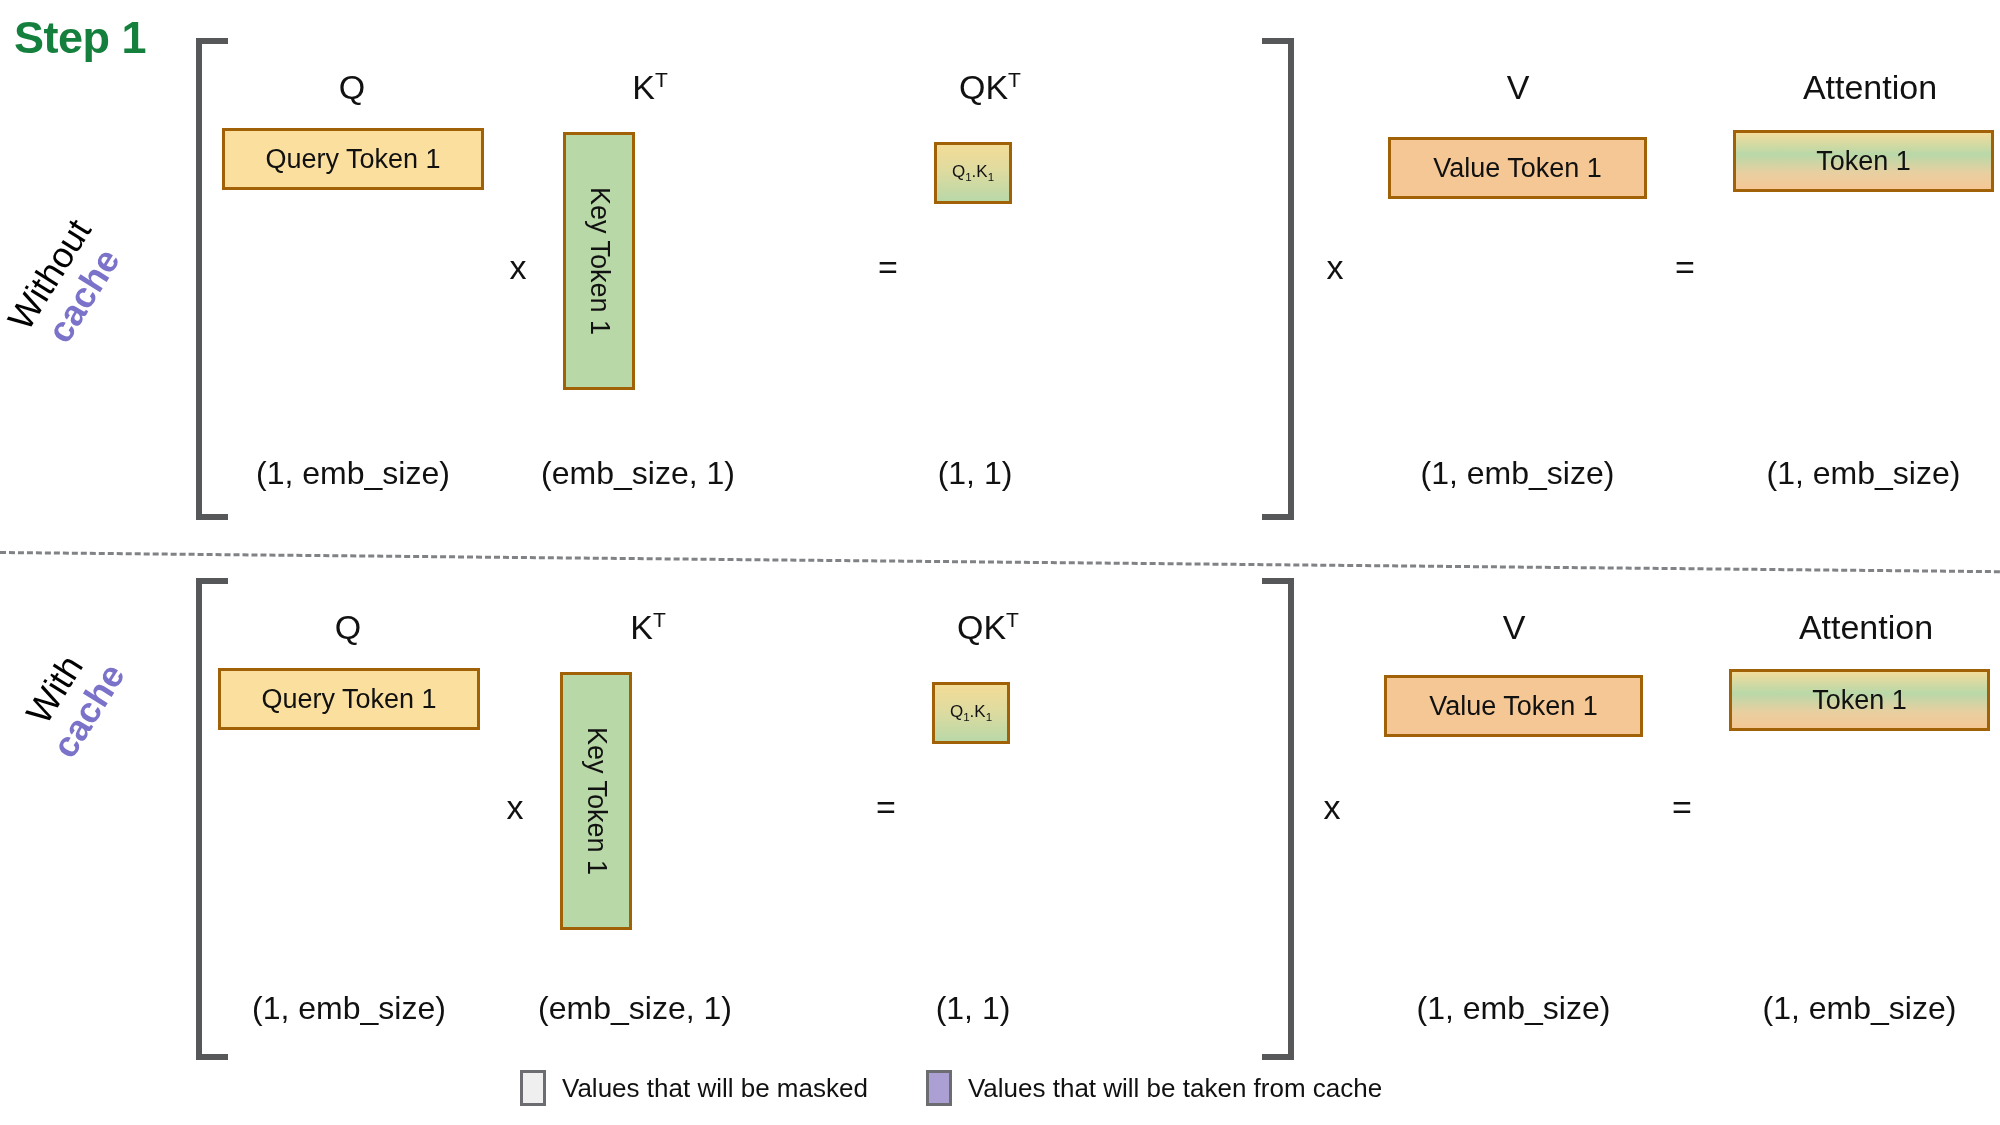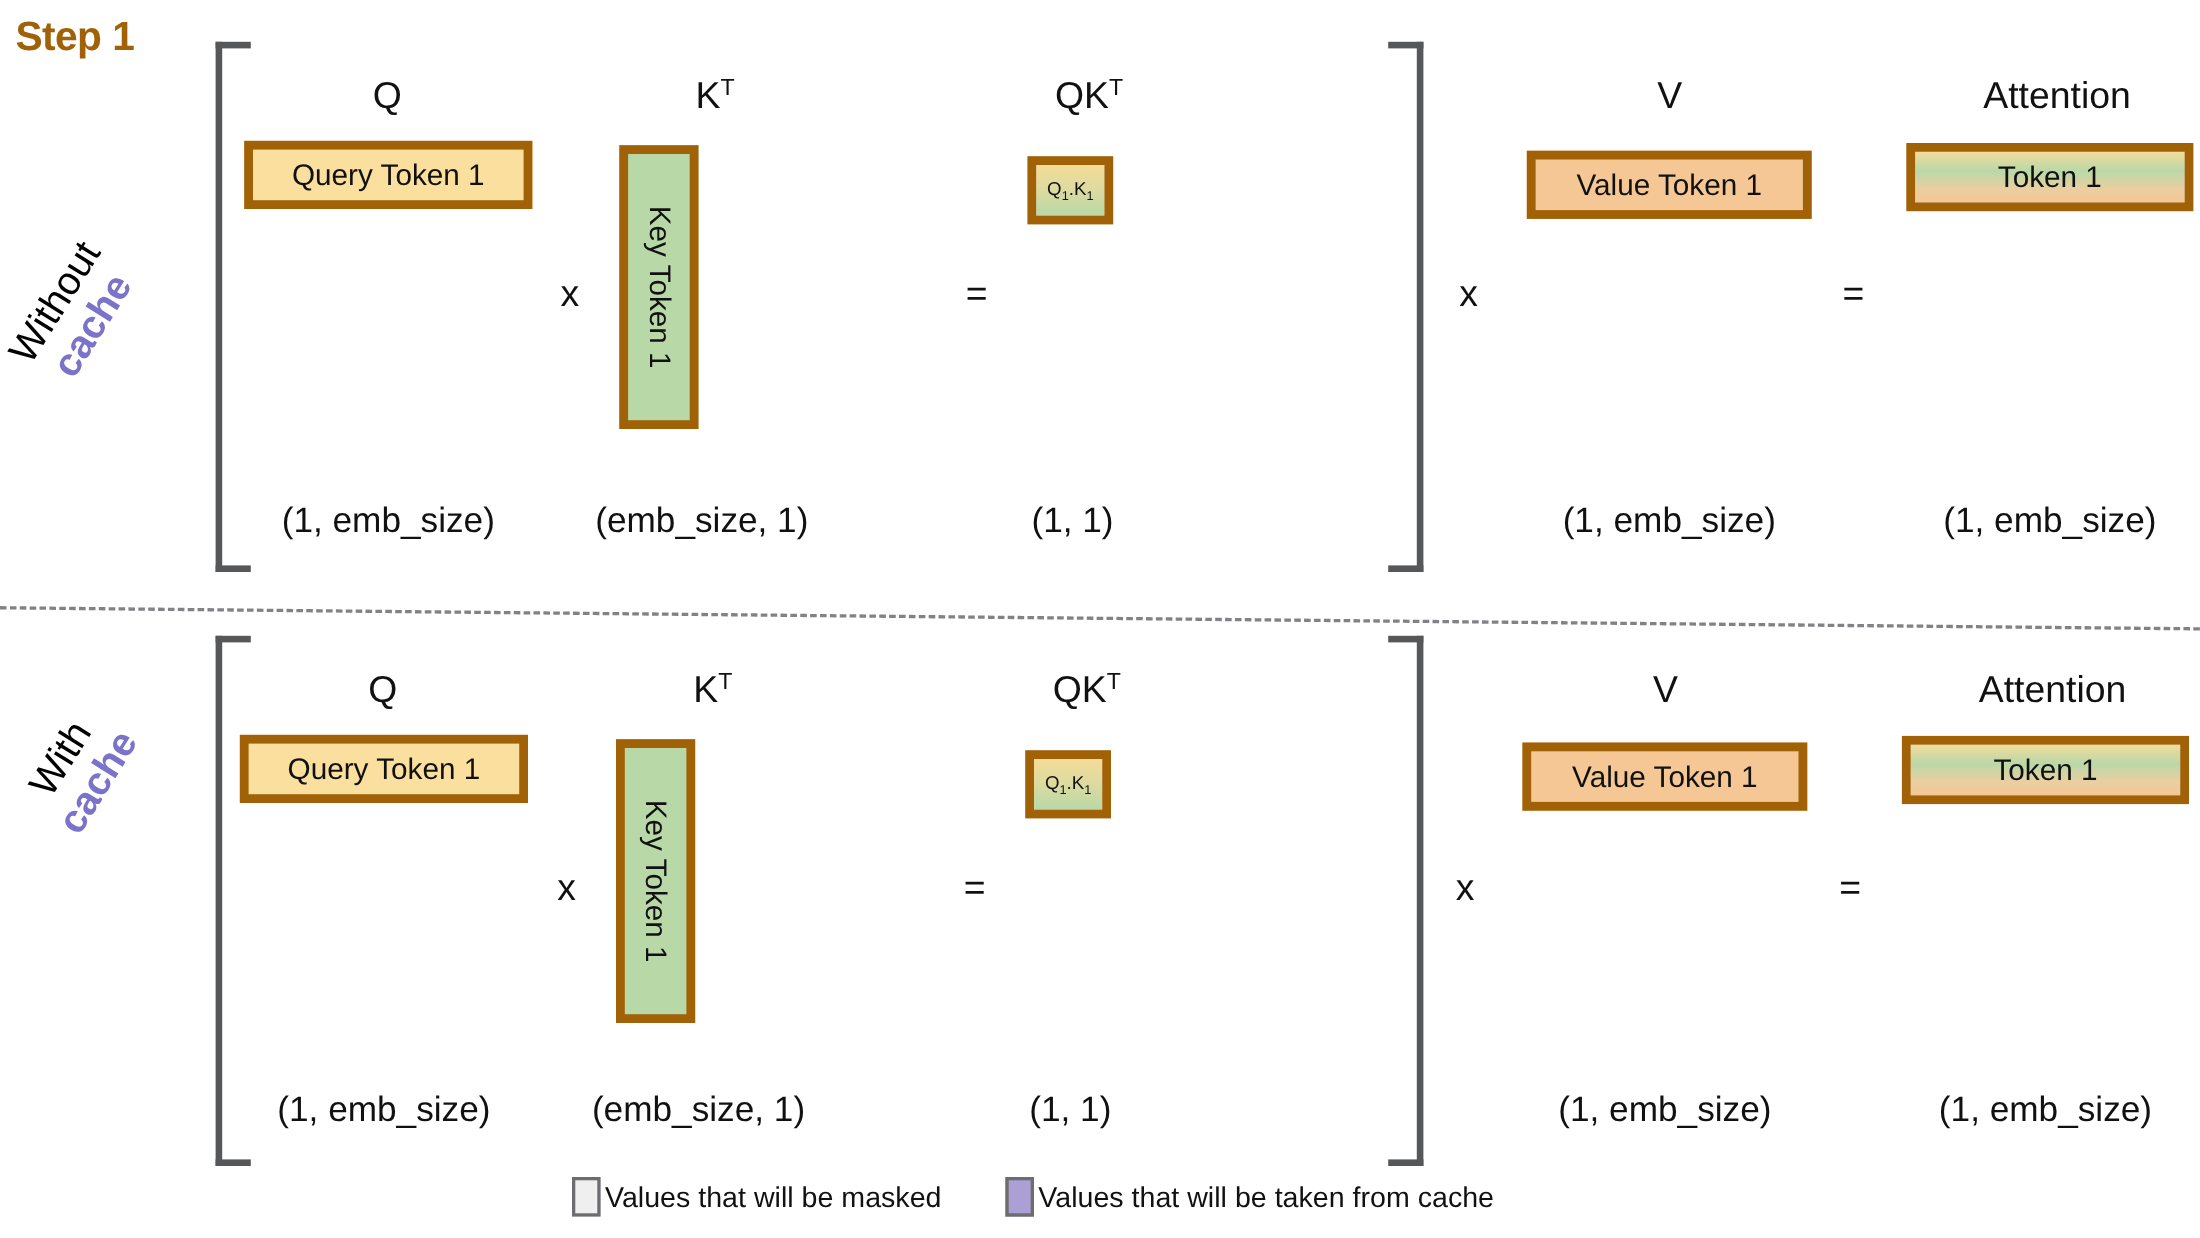--- a/index.html
+++ b/index.html
@@ -11,24 +11,24 @@
     position: relative;
     font-family: "Liberation Sans", sans-serif;
     color: #1a1a1a;
     overflow: hidden;
   }
   .abs { position: absolute; }
 
   
   #step-title {
     left: 14px; top: 12px;
-    font-size: 37px;
+    font-size: 45px;
     font-weight: bold;
     letter-spacing: -0.5px;
-    color: #a16207;
+    color: #15803d;
   }
 
   
   .row-label {
     width: 280px;
     text-align: center;
     font-size: 36px;
     line-height: 1.12;
     transform-origin: 50% 50%;
     transform: rotate(-58deg);
@@ -49,21 +49,21 @@
   .col-head {
     font-size: 34px;
     text-align: center;
     color: #111;
     white-space: nowrap;
   }
   .col-head sup { font-size: 0.62em; vertical-align: super; }
 
   
   .box {
-    border: 8px solid #a16207;
+    border: 3px solid #a16207;
     box-sizing: border-box;
     display: flex;
     align-items: center;
     justify-content: center;
     font-size: 27px;
     color: #111;
     white-space: nowrap;
   }
   .box.query { background: #fadf9e; }
   .box.value { background: #f5c795; }
@@ -106,21 +106,21 @@
   }
 
   
   #legend {
     left: 520px; top: 1070px;
     display: flex;
     align-items: center;
     gap: 26px;
     font-size: 26px;
   }
-  .legend-item { display: flex; align-items: center; gap: 4px; }
+  .legend-item { display: flex; align-items: center; gap: 16px; }
   .legend-swatch {
     width: 26px; height: 36px;
     border: 3px solid #6b6d70;
     box-sizing: border-box;
   }
   .legend-swatch.masked { background: #efefef; }
   .legend-swatch.cached { background: #ab9fd4; }
   .legend-text { color: #111; white-space: nowrap; }
 </style>
 </head>

